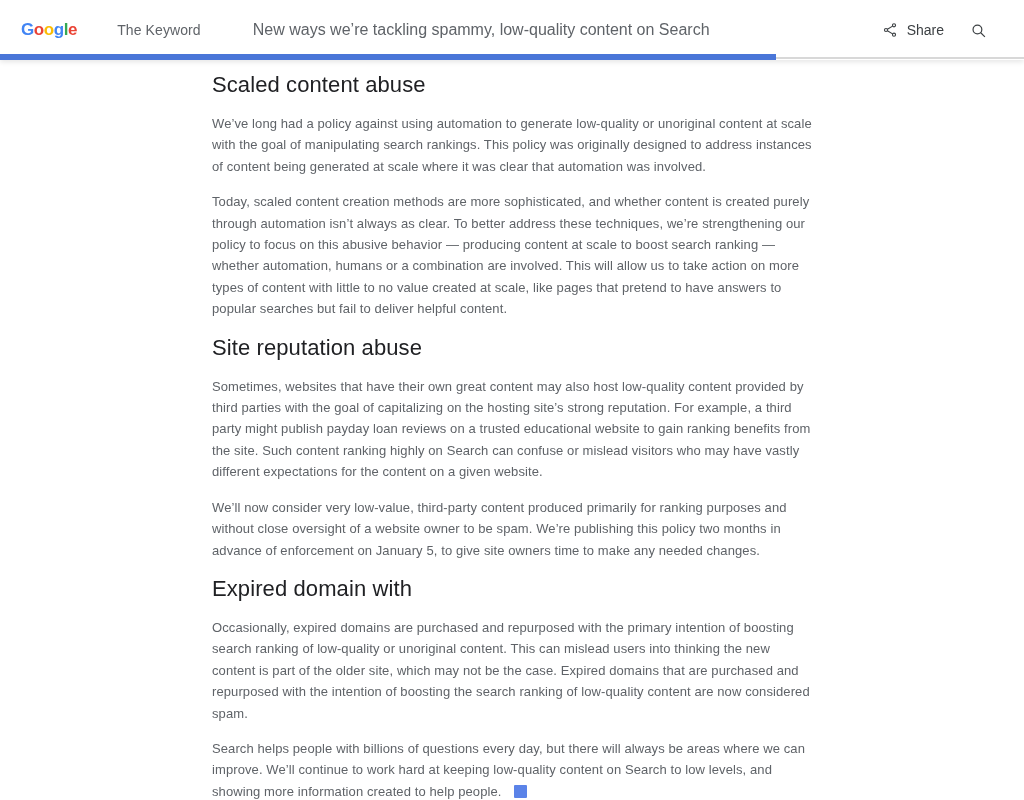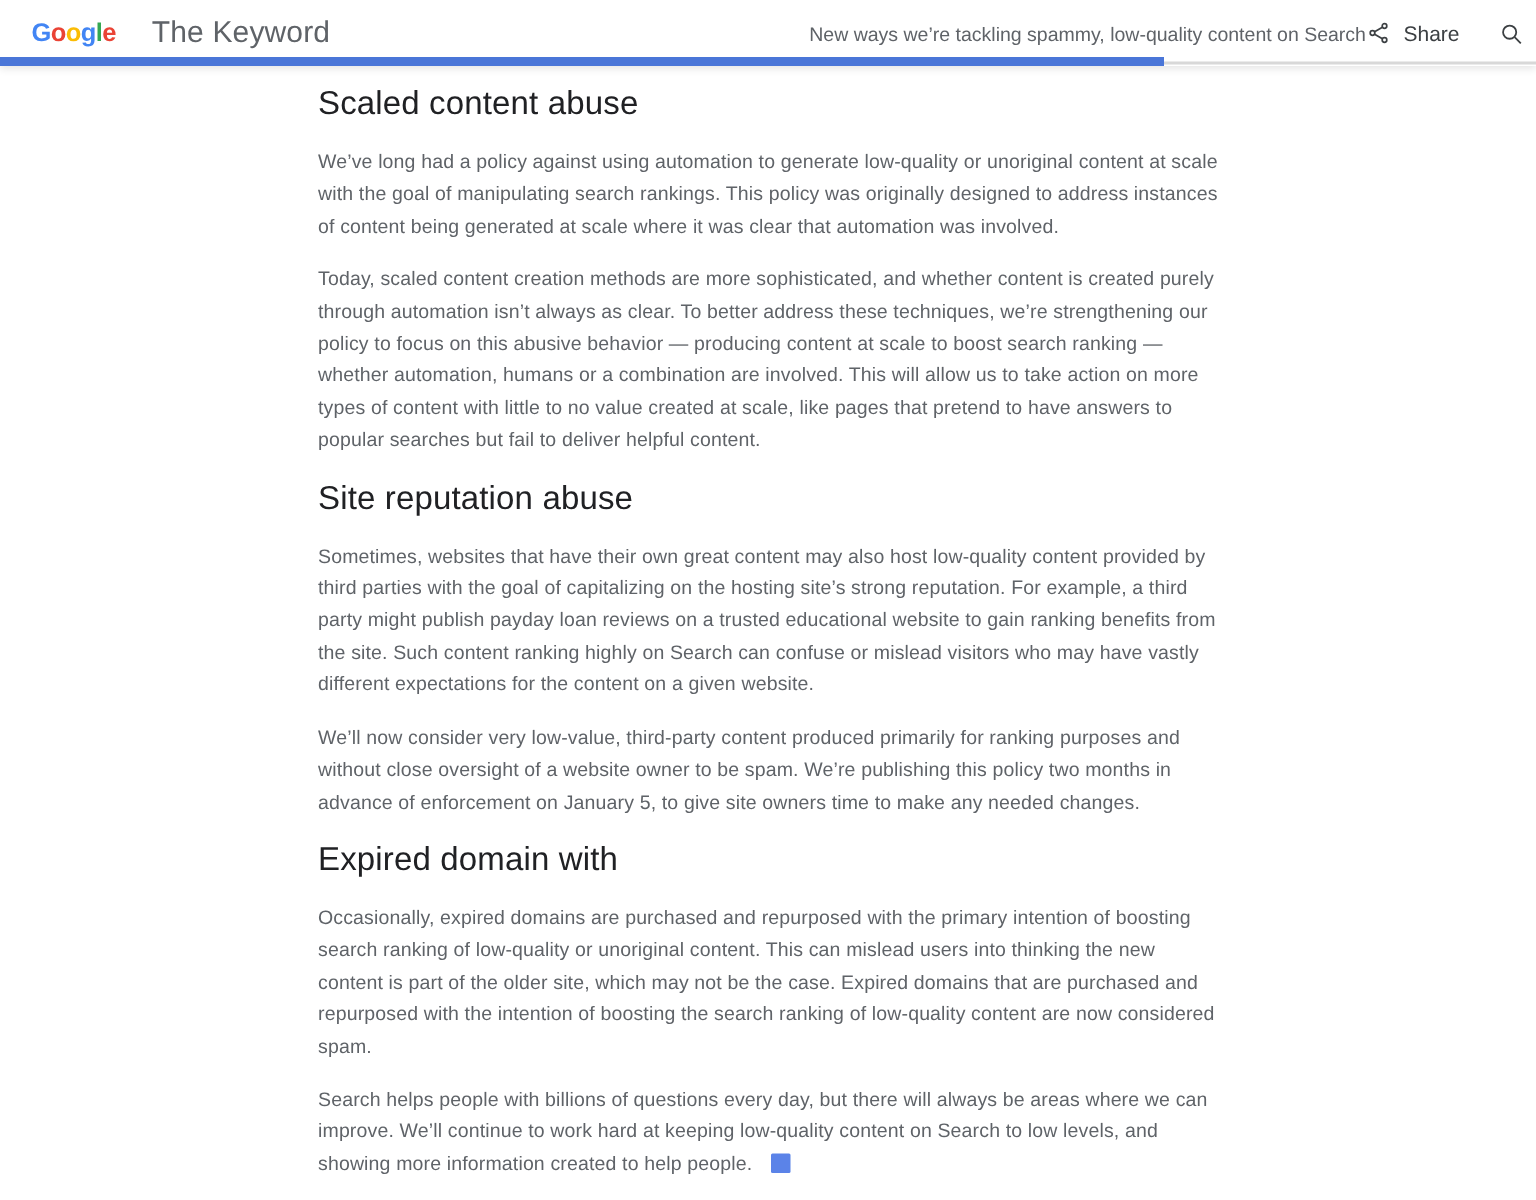--- a/index.html
+++ b/index.html
@@ -9,49 +9,48 @@
     font-family: "Liberation Sans", "DejaVu Sans", sans-serif;
     overflow: hidden;
   }
   
   .site-header {
     position: relative;
     background: #fff;
     box-shadow: 0 2px 5px rgba(0,0,0,0.10);
   }
   .header-inner {
-    height: 38px;
-    padding: 6px 8px 0 21px;
+    height: 54px;
+    padding: 6px 37px 0 21px;
     display: flex;
     align-items: center;
   }
   .logo {
     font-size: 17px;
     font-weight: bold;
     letter-spacing: -0.4px;
     cursor: pointer;
     white-space: nowrap;
     flex: 0 0 auto;
   }
   .site-name {
-    margin-left: 24px;
-    font-size: 20px;
+    margin-left: 40px;
+    font-size: 14px;
     color: #5f6368;
     letter-spacing: 0.1px;
     cursor: pointer;
     flex: 0 0 auto;
   }
   .article-title {
     margin-left: 52px;
-    font-size: 13px;
+    font-size: 16px;
     color: #5f6368;
     flex: 1 1 auto;
     white-space: nowrap;
     overflow: hidden;
-    text-align: right;
   }
   .header-actions {
     display: flex;
     align-items: center;
     gap: 26px;
     flex: 0 0 auto;
   }
   .share-button {
     display: flex;
     align-items: flex-end;

